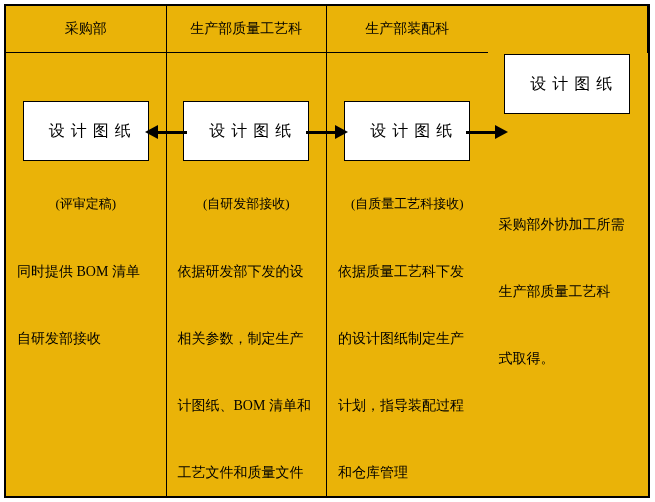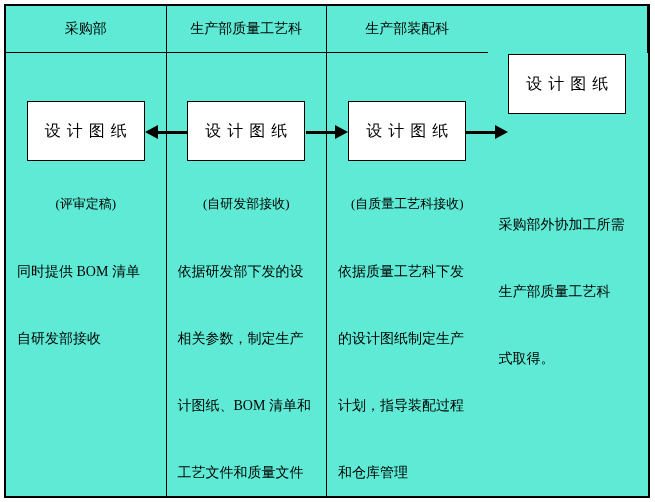--- a/index.html
+++ b/index.html
@@ -6,34 +6,34 @@
   .canvas {
     position:relative; width:655px; height:502px; background:#ffffff;
     font-family:"Liberation Serif","DejaVu Serif",serif; color:#000000;
     overflow:hidden;
   }
   .table {
     position:absolute; left:4px; top:4px; width:642px; height:490px;
     border:2px solid #000; display:grid;
     grid-template-columns:repeat(4,1fr);
     grid-template-rows:47px 1fr;
-    background:#5eead4;
+    background:#eab308;
   }
   .cell { border-right:1px solid #000; }
   .cell.last { border-right:none; }
   .cell.header {
     border-bottom:1px solid #000;
     display:flex; align-items:center; justify-content:center;
     font-size:14px; white-space:nowrap;
   }
   .cell.body { position:relative; }
   .box {
     position:absolute; top:48px; left:50%; transform:translateX(-50%);
     width:116px; height:58px; border:1px solid #000; background:#fff;
-    display:flex; align-items:center; justify-content:center;
+    display:flex; align-items:center; justify-content:center;padding-left:8px;
   }
   .box-label {
     font-size:16px; letter-spacing:6px; padding-left:6px; white-space:nowrap;
   }
   .subtitle {
     position:absolute; top:116px; left:0; width:100%;
     text-align:center; font-size:13px; white-space:nowrap;margin-top:26px;
   }
   .desc {
     position:absolute; top:165px; left:11px; right:4px;

